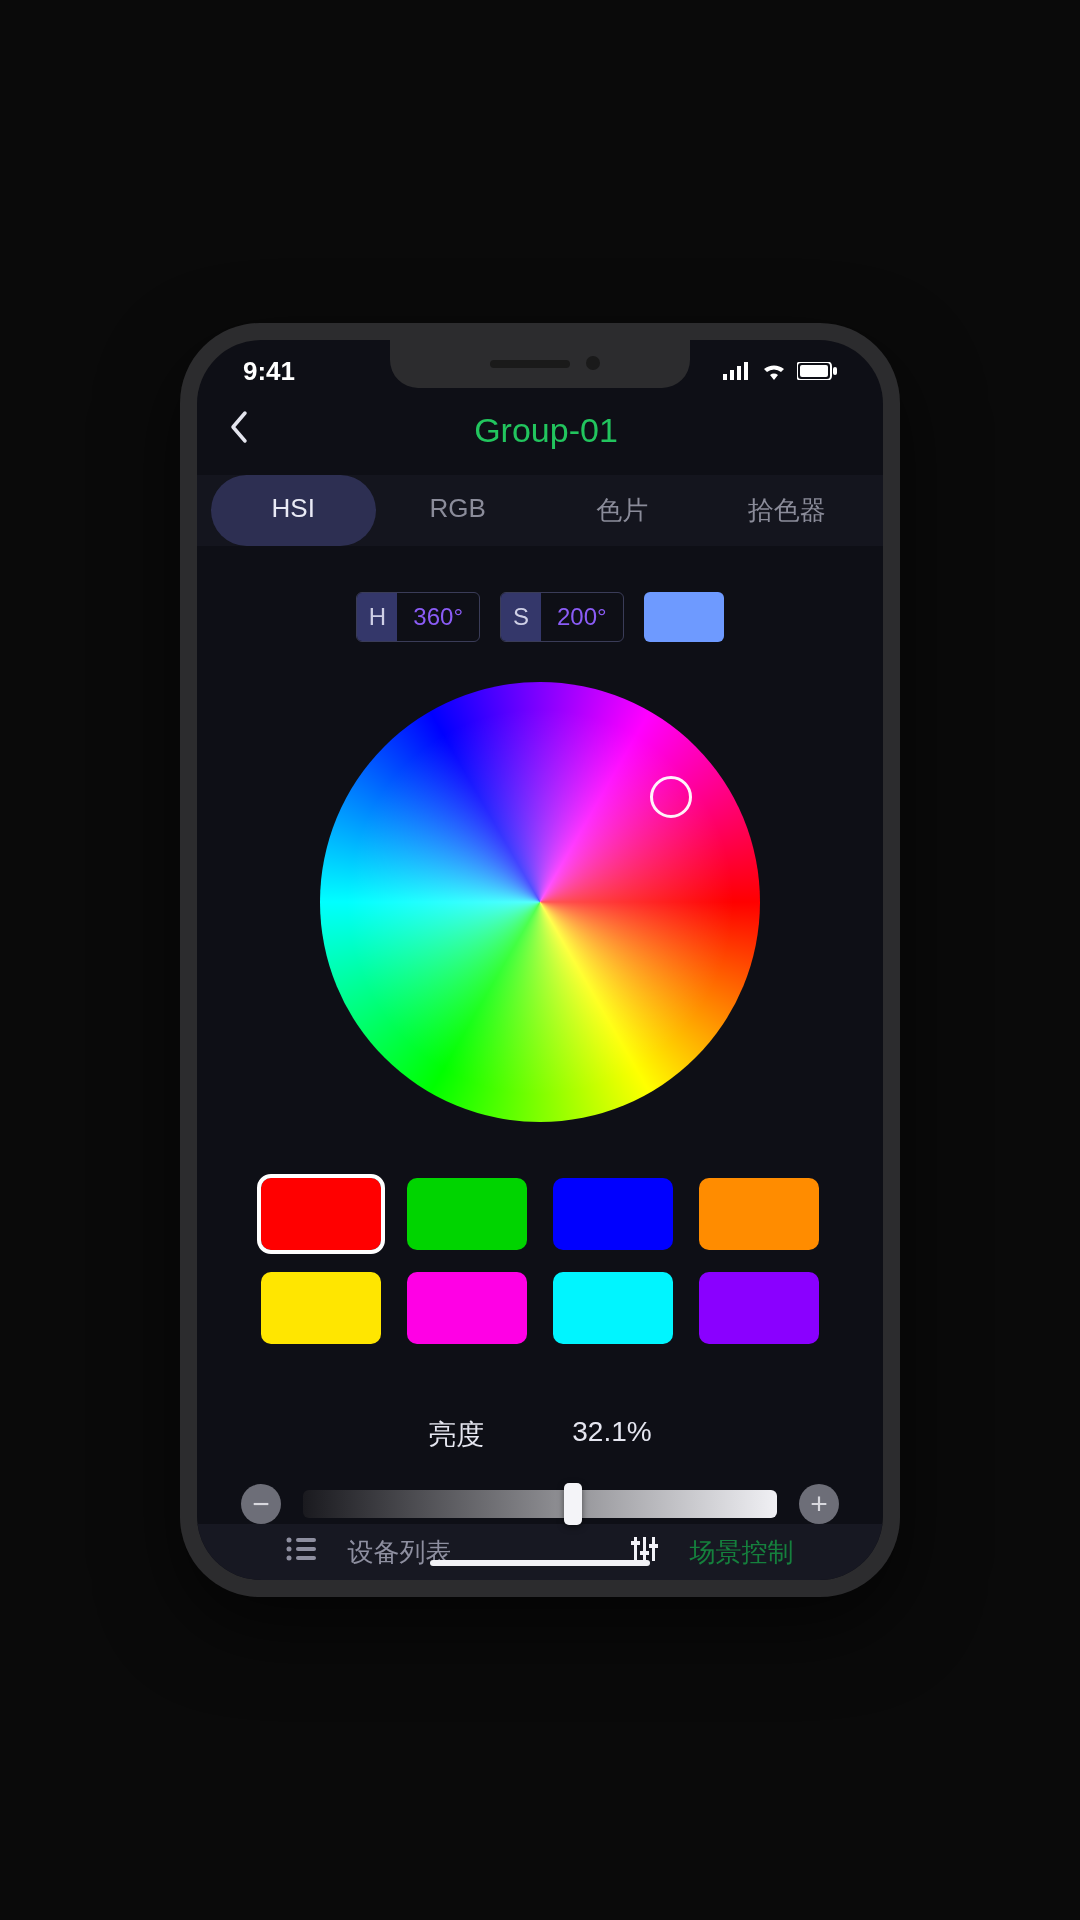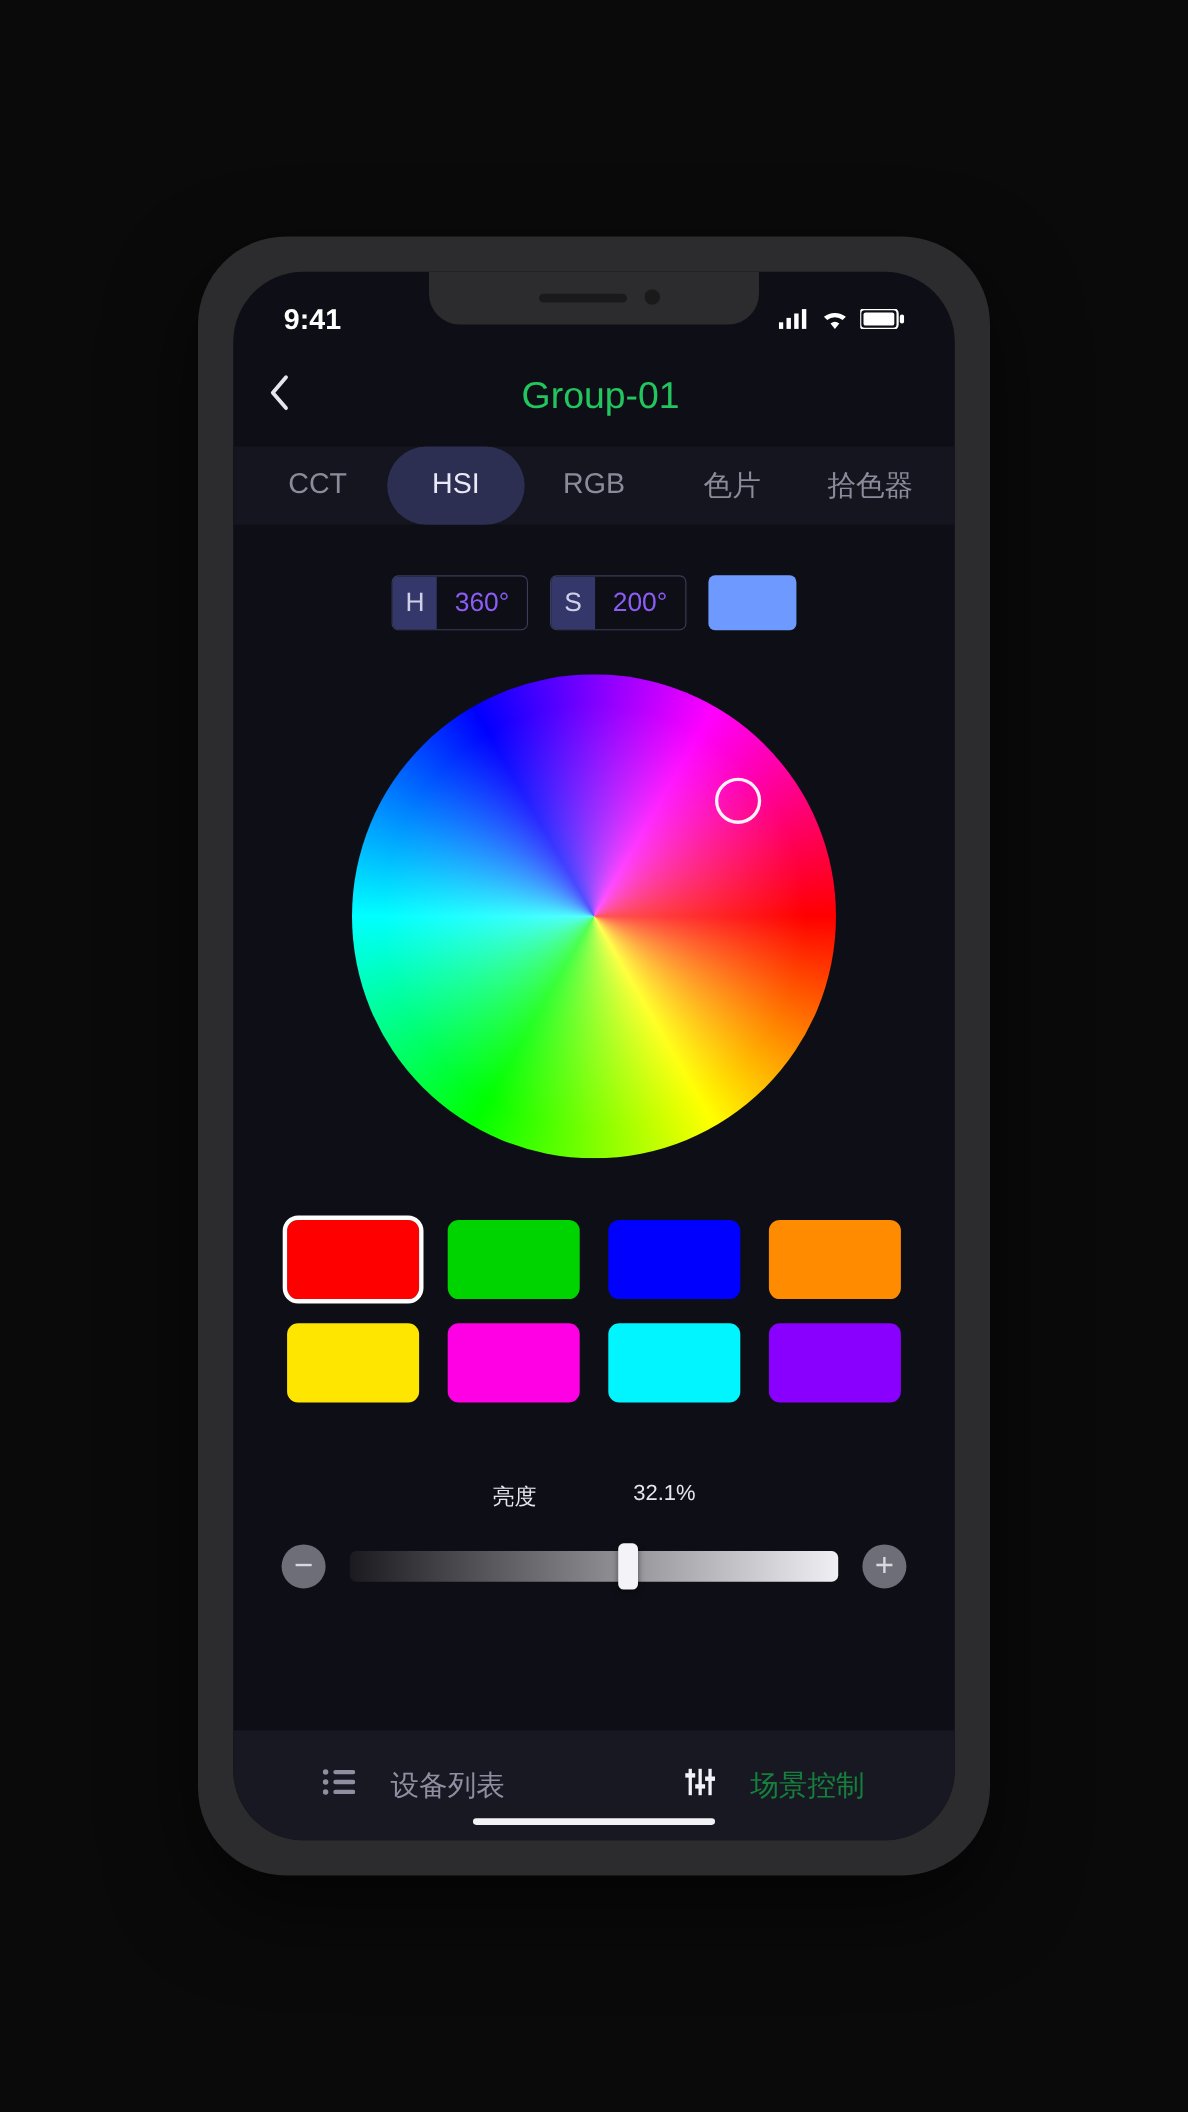--- a/index.html
+++ b/index.html
@@ -7,24 +7,24 @@
     background: #0a0a0a;
     width: 1080px;
     height: 1920px;
     display: flex;
     align-items: center;
     justify-content: center;
     font-family: -apple-system, "Helvetica Neue", Arial, sans-serif;
   }
   .phone {
     width: 720px;
-    height: 1490px;
+    height: 1274px;
     background: #2c2c2e;
     border-radius: 80px;
-    padding: 32px;
+    padding: 17px;
     position: relative;
     box-shadow: 0 30px 80px rgba(0,0,0,0.6);
   }
   .screen {
     width: 100%;
     height: 100%;
     background: #0e0f16;
     border-radius: 64px;
     overflow: hidden;
     position: relative;
@@ -192,21 +192,21 @@
   }
   .brightness {
     margin-top: 72px;
     padding: 0 44px;
   }
   .bright-labels {
     display: flex;
     justify-content: center;
     gap: 88px;
     color: #e5e6f0;
-    font-size: 20px;
+    font-size: 28px;
     margin-bottom: 30px;
   }
   .slider-row {
     display: flex;
     align-items: center;
     gap: 22px;
   }
   .step-btn {
     width: 40px; height: 40px;
     border-radius: 50%;
@@ -298,21 +298,20 @@
     <div class="header">
       <div class="back-btn">
         <svg width="22" height="36" viewBox="0 0 22 36">
             <path d="M18 4 L6 18 L18 32" stroke="#e4e5ee" stroke-width="3.5" fill="none" stroke-linecap="round" stroke-linejoin="round"></path>
           </svg>
       </div>
       <div class="title">Group-01</div>
     </div>
 
     <div class="tabs">
-      <div class="tab">CCT</div>
       <div class="tab active">HSI</div>
       <div class="tab">RGB</div>
       <div class="tab">色片</div>
       <div class="tab">拾色器</div>
     </div>
 
     <div class="hs-row">
       <div class="hs-field">
         <div class="hs-label">H</div>
         <div class="hs-value">360°</div>

